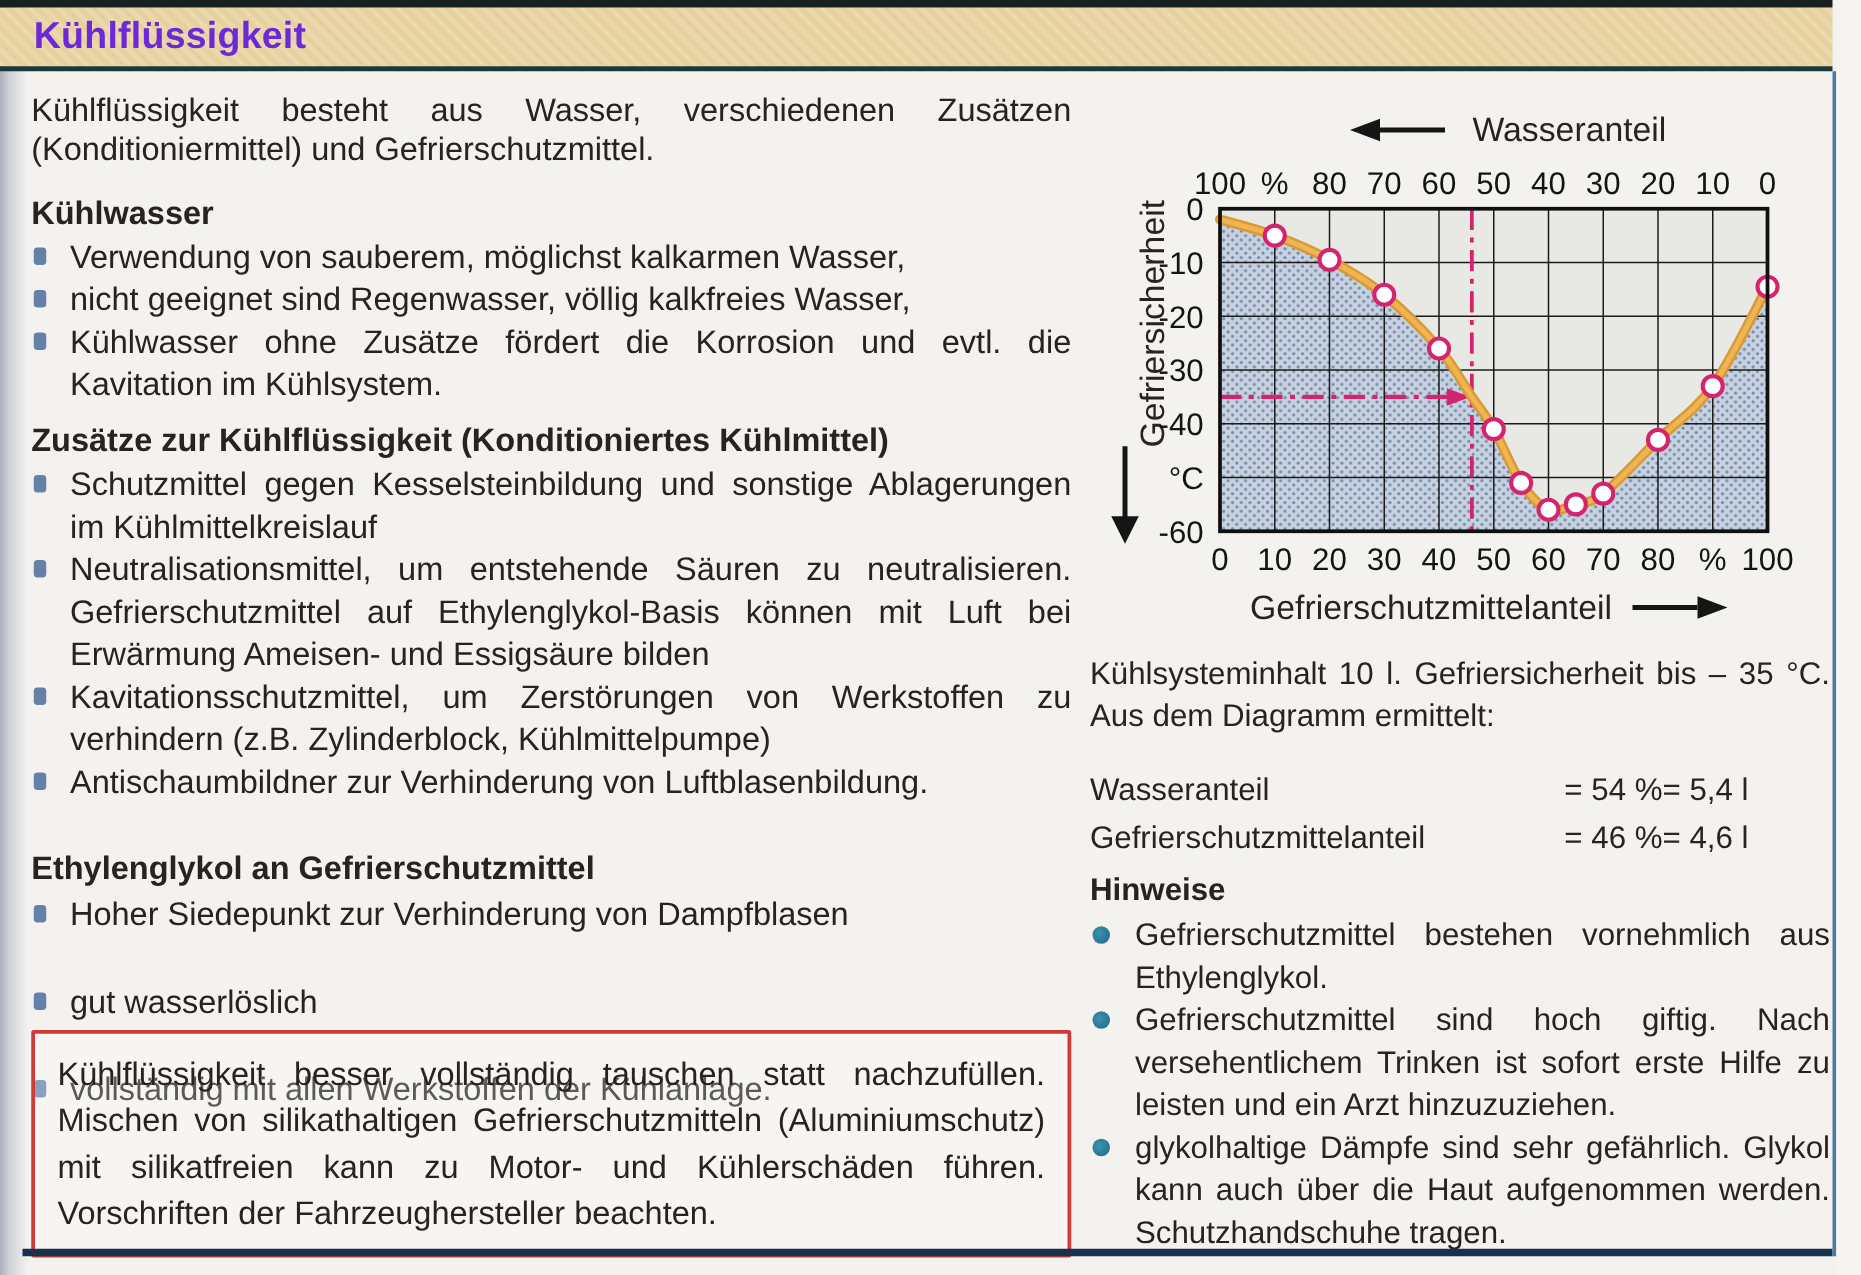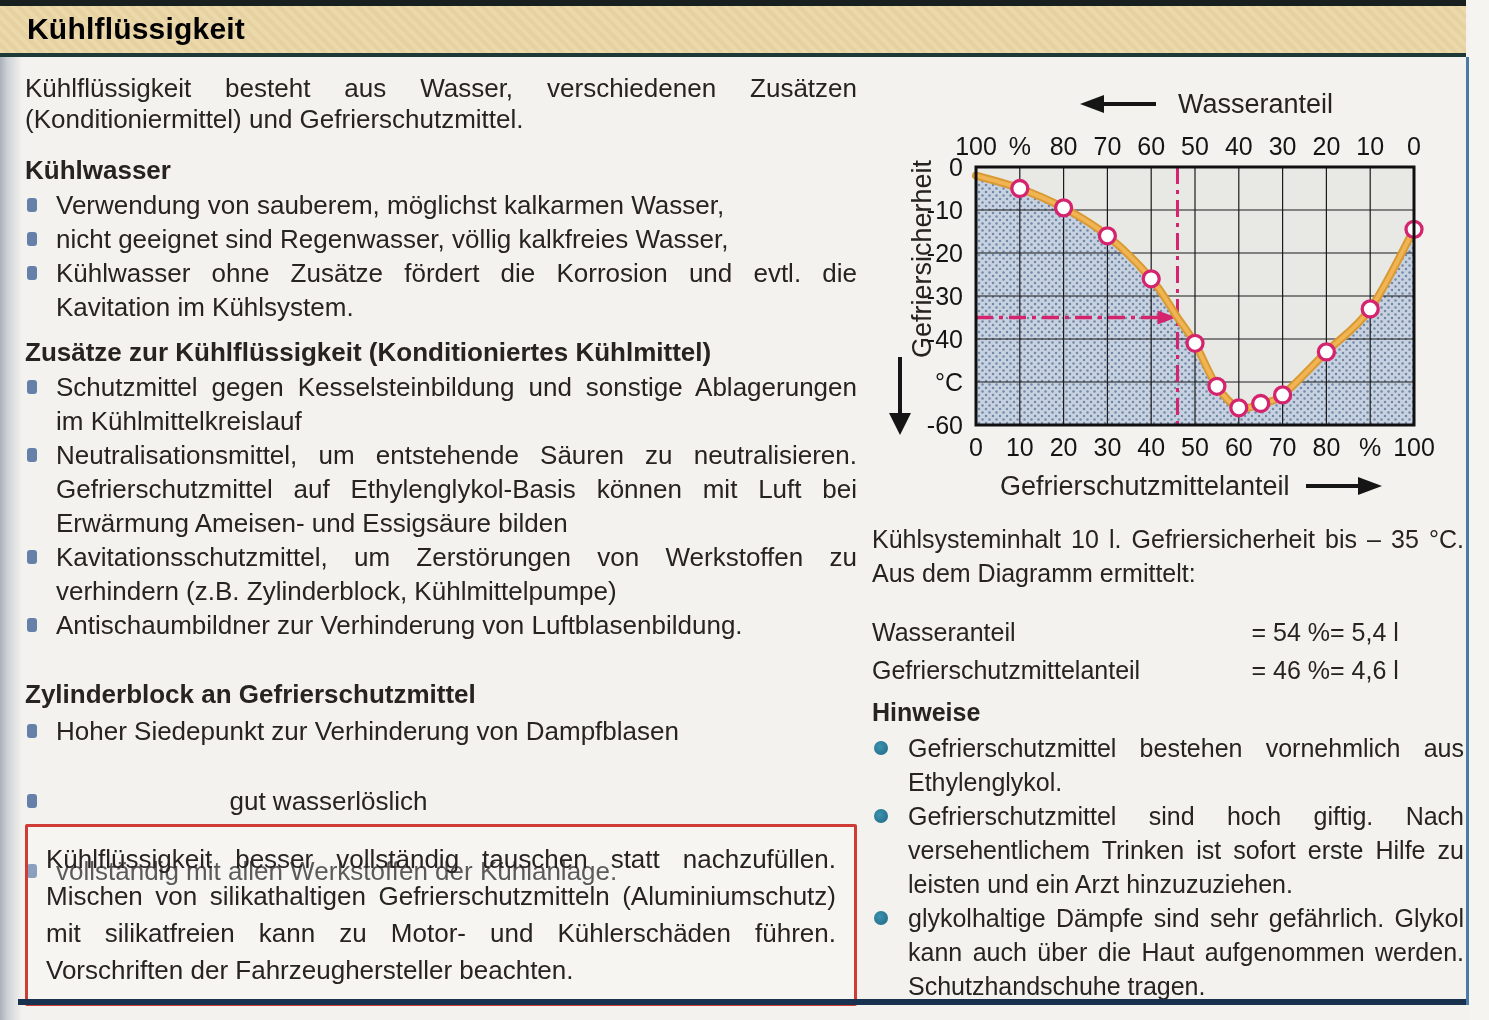--- a/index.html
+++ b/index.html
@@ -5,21 +5,21 @@
   html,body{margin:0;padding:0;width:1489px;height:1020px;overflow:hidden;
     font-family:"Liberation Sans","DejaVu Sans",sans-serif;background:#f3f2ee;color:#262321;}
   #page{position:relative;width:1489px;height:1020px;background:#f3f2ee;}
   
   #spine{position:absolute;left:0;top:0;width:22px;height:1020px;
     background:linear-gradient(to right,#aab0ba 0%,#cfd2d6 35%,rgba(240,239,235,0) 100%);}
   
   #title-band{position:absolute;left:0;top:0;width:1466px;height:57px;
     background:repeating-linear-gradient(45deg,#ecd9ab 0 4px,#e6d2a0 4px 8px);
     border-top:6px solid #18201f;border-bottom:4px solid #1d3937;box-sizing:border-box;}
-  #page-title{position:absolute;left:27px;top:12px;font-size:30px;font-weight:bold;color:#000000;letter-spacing:.2px;}
+  #page-title{position:absolute;left:27px;top:12px;font-size:30px;font-weight:bold;color:#6d28d9;letter-spacing:.2px;}
   
   #left-col{position:absolute;left:25px;top:57px;width:832px;height:963px;font-size:26px;}
   .block{position:absolute;left:0;width:832px;}
   .heading{font-weight:bold;}
   .justify{text-align:justify;}
   ul.blist{list-style:none;margin:0;padding:0;}
   ul.blist li{position:relative;padding-left:31px;line-height:34px;text-align:justify;}
   ul.blist li::before{content:"";position:absolute;left:2px;top:10px;width:10px;height:14px;
     border-radius:3px;background:#6581a9;}
   .brow{position:relative;padding-left:31px;line-height:34px;}
@@ -88,23 +88,23 @@
       </ul>
 
     <div class="block heading" style="top:280px;">Zusätze zur Kühlflüssigkeit (Konditioniertes Kühlmittel)</div>
     <ul class="blist block" style="top:313px;" id="zusaetze-list">
         <li>Schutzmittel gegen Kesselsteinbildung und sonstige Ablagerungen im Kühlmittelkreislauf</li>
         <li>Neutralisationsmittel, um entstehende Säuren zu neutralisieren. Gefrierschutzmittel auf Ethylenglykol-Basis können mit Luft bei Erwärmung Ameisen- und Essigsäure bilden</li>
         <li>Kavitationsschutzmittel, um Zerstörungen von Werkstoffen zu verhindern (z.B. Zylinderblock, Kühlmittelpumpe)</li>
         <li>Antischaumbildner zur Verhinderung von Luftblasenbildung.</li>
       </ul>
 
-    <div class="block heading" style="top:622px;">Zylinderblock an Gefrierschutzmittel</div>
+    <div class="block heading" style="top:622px;">Ethylenglykol an Gefrierschutzmittel</div>
     <div class="block brow" style="top:657px;">Hoher Siedepunkt zur Verhinderung von Dampfblasen</div>
-    <div class="block brow two-col" style="top:693px;justify-content:center;">
+    <div class="block brow two-col" style="top:693px;">
       <span class="col-a">gut wasserlöslich</span>
     </div>
     <div class="block brow" style="top:729px;">vollständig mit allen Werkstoffen der Kühlanlage.</div>
 
     <div id="warning-box">Kühlflüssigkeit besser vollständig tauschen statt nachzufüllen. Mischen von silikathaltigen Gefrierschutzmitteln (Aluminiumschutz) mit silikatfreien kann zu Motor- und Kühlerschäden führen. Vorschriften der Fahrzeughersteller beachten.</div>
   </div>
 
   <div id="right-col">
     <div class="rc harrow" id="top-axis-title">
       <span class="ah-left"></span>

